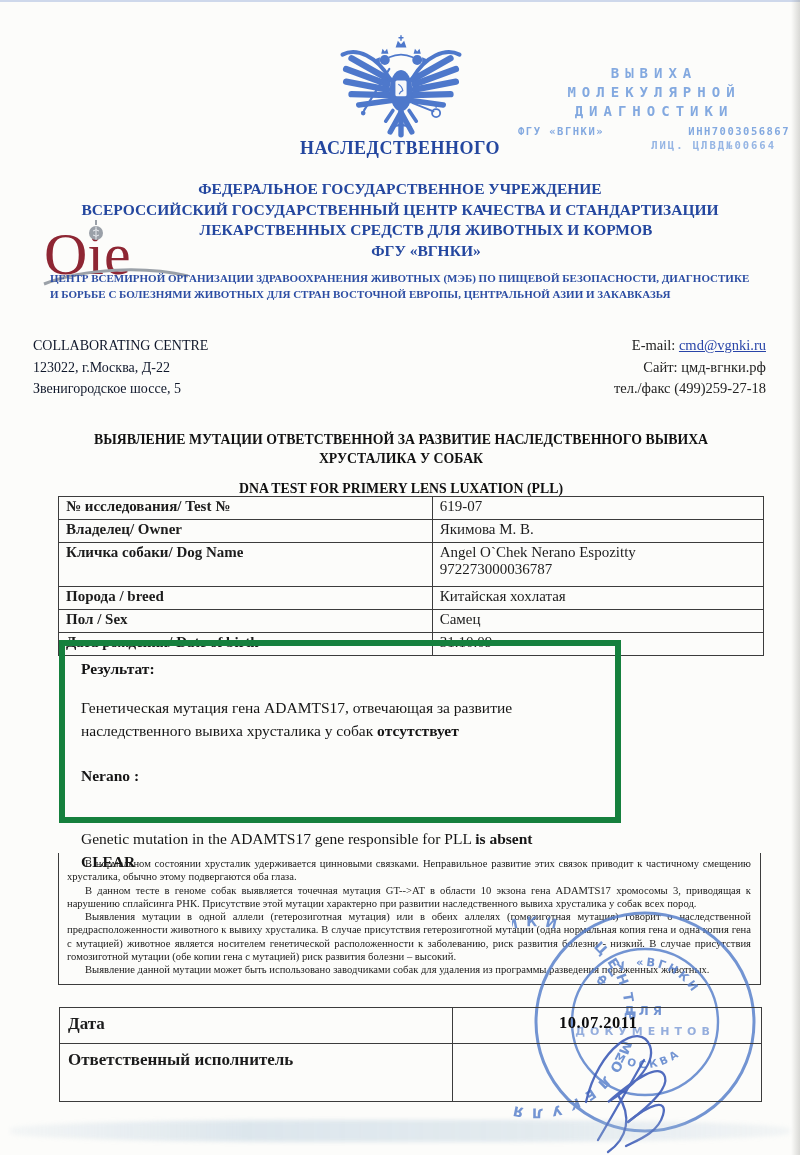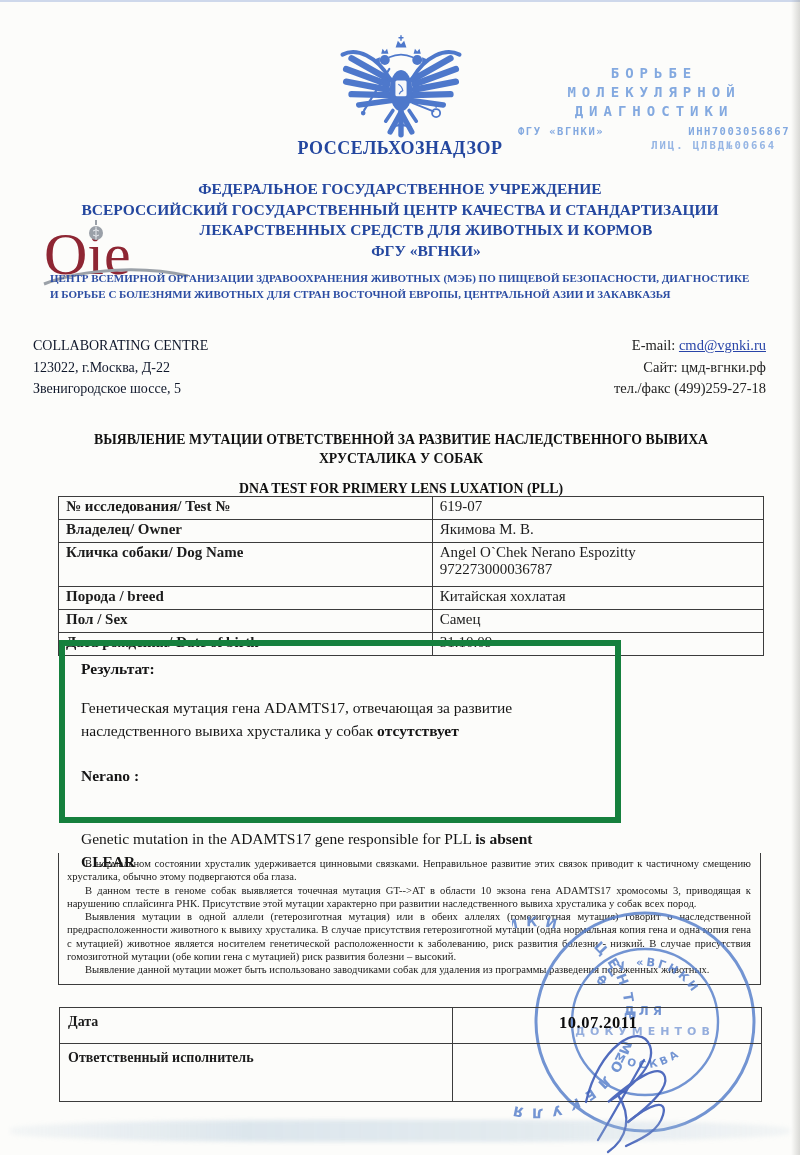--- a/index.html
+++ b/index.html
@@ -53,21 +53,21 @@
   #result-box .gap{height:22px;}
   #result-box .gap2{height:24px;}
   b{font-weight:bold;}
   
   #notes-box{left:58px;top:853px;width:703px;height:132px;border:1px solid #3c3c3c;border-top:none;
     padding:4px 9px 4px 8px;box-sizing:border-box;font-size:10.6px;line-height:13.3px;
     text-align:justify;color:#202020;}
   #notes-box p{margin:0;text-indent:18px;}
   
   #footer-table{left:59px;top:1007px;width:703px;}
-  #footer-table td{border:1px solid #3c3c3c;font-size:14px;vertical-align:top;padding:6px 8px;}
+  #footer-table td{border:1px solid #3c3c3c;font-size:17px;vertical-align:top;padding:6px 8px;}
   #footer-table td.lbl{width:56%;font-weight:bold;}
   #footer-table tr.r1{height:36px;}
   #footer-table tr.r2{height:58px;}
   #footer-table td.dateCell{padding:5px 0 0 106px;font-weight:bold;font-size:16.5px;letter-spacing:.5px;color:#0d0d0d;}
   
   #round-stamp{left:512px;top:893px;width:266px;height:262px;opacity:.85;pointer-events:none;}
   #signature{left:548px;top:1000px;width:175px;height:155px;pointer-events:none;}
 </style>
 </head>
 <body>
@@ -111,24 +111,24 @@
       <path d="M53,23 l1.5,-5.5 2.5,3 2.5,-3 1.5,5.5 z"></path>
       <path d="M89,23 l1.5,-5.5 2.5,3 2.5,-3 1.5,5.5 z"></path>
       <path d="M69,16 l2.5,-7.5 3.5,4 3.5,-4 2.5,7.5 z"></path>
       <ellipse cx="75" cy="64" rx="12.5" ry="23"></ellipse>
       <circle cx="33" cy="89" r="2.6"></circle>
     </g>
     <rect x="68" y="52" width="14" height="19" rx="2.5" fill="#f7f8fa" stroke="#4e78cb" stroke-width="1.6"></rect>
     <path d="M72,57 q4,2 5,7 q-3,1 -4,4" fill="none" stroke="#4e78cb" stroke-width="1.3"></path>
   </svg>
 
-  <div class="abs" id="agency">РОССЕЛЬХОЗНАДЗОР</div>
+  <div class="abs" id="agency">НАСЛЕДСТВЕННОГО</div>
 
   <div class="abs" id="top-stamp">
-    <div class="big">БОРЬБЕ</div>
+    <div class="big">ВЫВИХА</div>
     <div class="big">МОЛЕКУЛЯРНОЙ</div>
     <div class="big">ДИАГНОСТИКИ</div>
     <div class="row4">
       <span>ФГУ «ВГНКИ»</span>
       <span>ИНН7003056867</span>
     </div>
     <div class="row5">ЛИЦ. ЦЛВД№00664</div>
   </div>
 
   <div class="abs" id="org-block">

